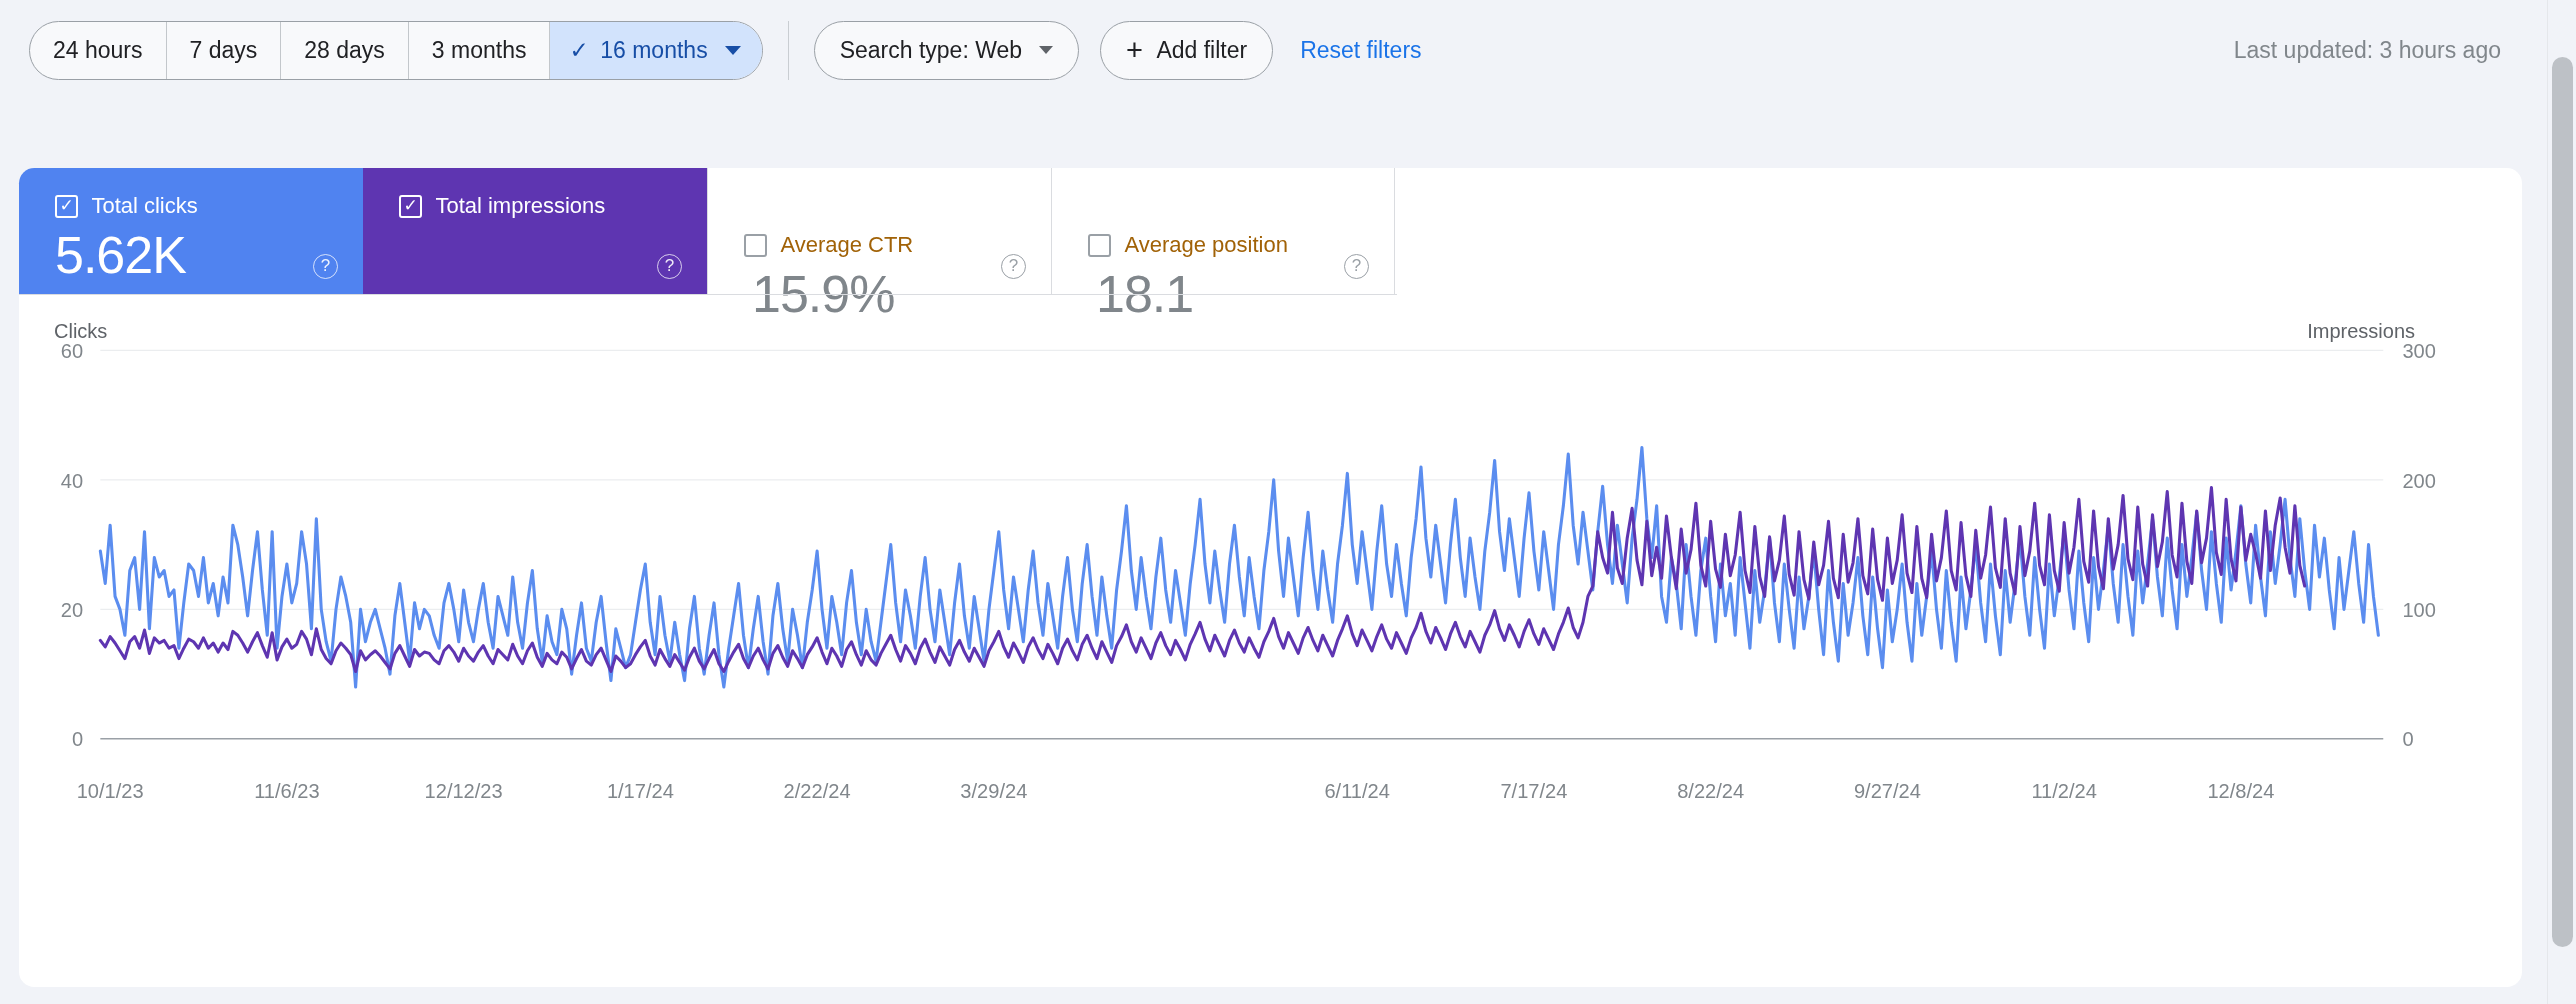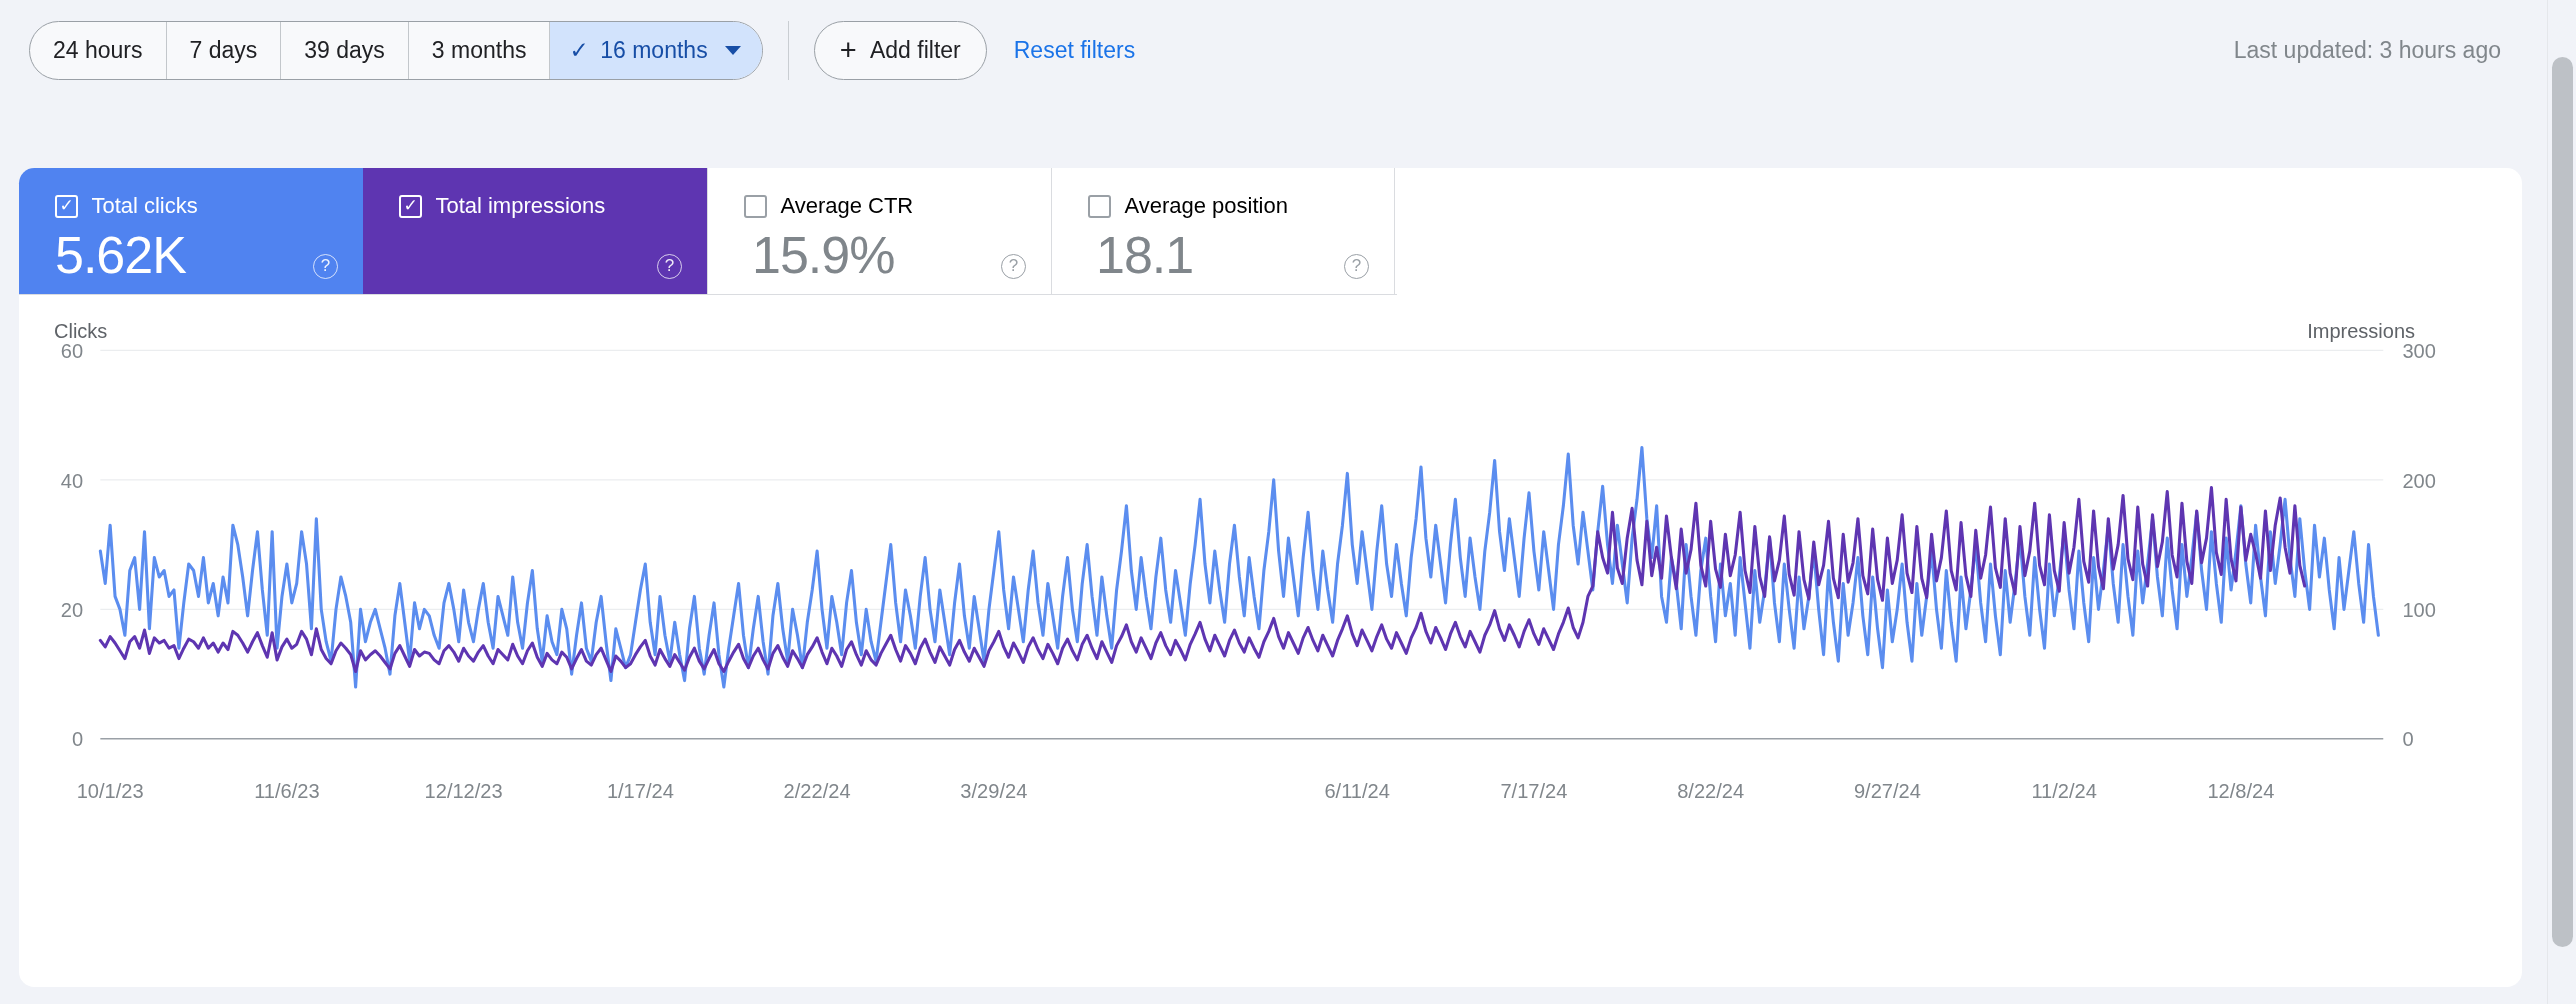--- a/index.html
+++ b/index.html
@@ -74,21 +74,21 @@
   .card {
     position: relative; width: 344px; height: 126px;
     padding: 25px 0 0 36px; cursor: pointer;
   }
   .card.c0 { border-top-left-radius: 15.3px; background: #5083F0; }
   .card.c1 { background: #5E35B1; }
   .card.c2 { background: #FFFFFF; border-left: 1px solid #DADCE0; }
   .card.c3 { background: #FFFFFF; border-left: 1px solid #DADCE0; border-right: 1px solid #DADCE0; }
   .card-hd { display: flex; align-items: center; font-size: 22px; }
   .card.c0 .card-hd, .card.c1 .card-hd { color: #FFFFFF; }
-  .card.c2 .card-hd, .card.c3 .card-hd { color: #000000; }
+  .card.c2 .card-hd, .card.c3 .card-hd { color: #a16207; margin-top: 39px; }
   .cbox {
     width: 23px; height: 23px; border-radius: 2.9px; margin-right: 13.4px;
     display: inline-flex; align-items: center; justify-content: center;
     flex: 0 0 auto;
   }
   .cbox.on { border: 2.4px solid #FFFFFF; color: #FFFFFF; }
   .cbox.off { border: 2.4px solid #9AA0A6; }
   .cbox .tick { font-size: 17px; line-height: 1; margin-top: -1.9px; }
   .card-val { margin-top: 5.7px; font-size: 52px; font-weight: 400; letter-spacing: -1px; }
   .card.c0 .card-val, .card.c1 .card-val { color: #FFFFFF; }
@@ -134,34 +134,38 @@
   <div class="toolbar">
 
     <div class="seg-group">
       <div class="seg">
         <span>24 hours</span>
       </div>
       <div class="seg">
         <span>7 days</span>
       </div>
       <div class="seg">
-        <span>39 days</span>
+        <span>28 days</span>
       </div>
       <div class="seg">
         <span>3 months</span>
       </div>
       <div class="seg active">
         <span class="chk">✓</span>
         <span>16 months</span>
         <span class="caret"></span>
       </div>
     </div>
 
     <div class="divider-v"></div>
 
+    <div class="pill">
+      <span>Search type: Web</span>
+      <span class="caret-d"></span>
+    </div>
 
     <div class="pill">
       <span class="plus">+</span>
       <span>Add filter</span>
     </div>
 
     <div class="linkbtn">
       <span>Reset filters</span>
     </div>
 

